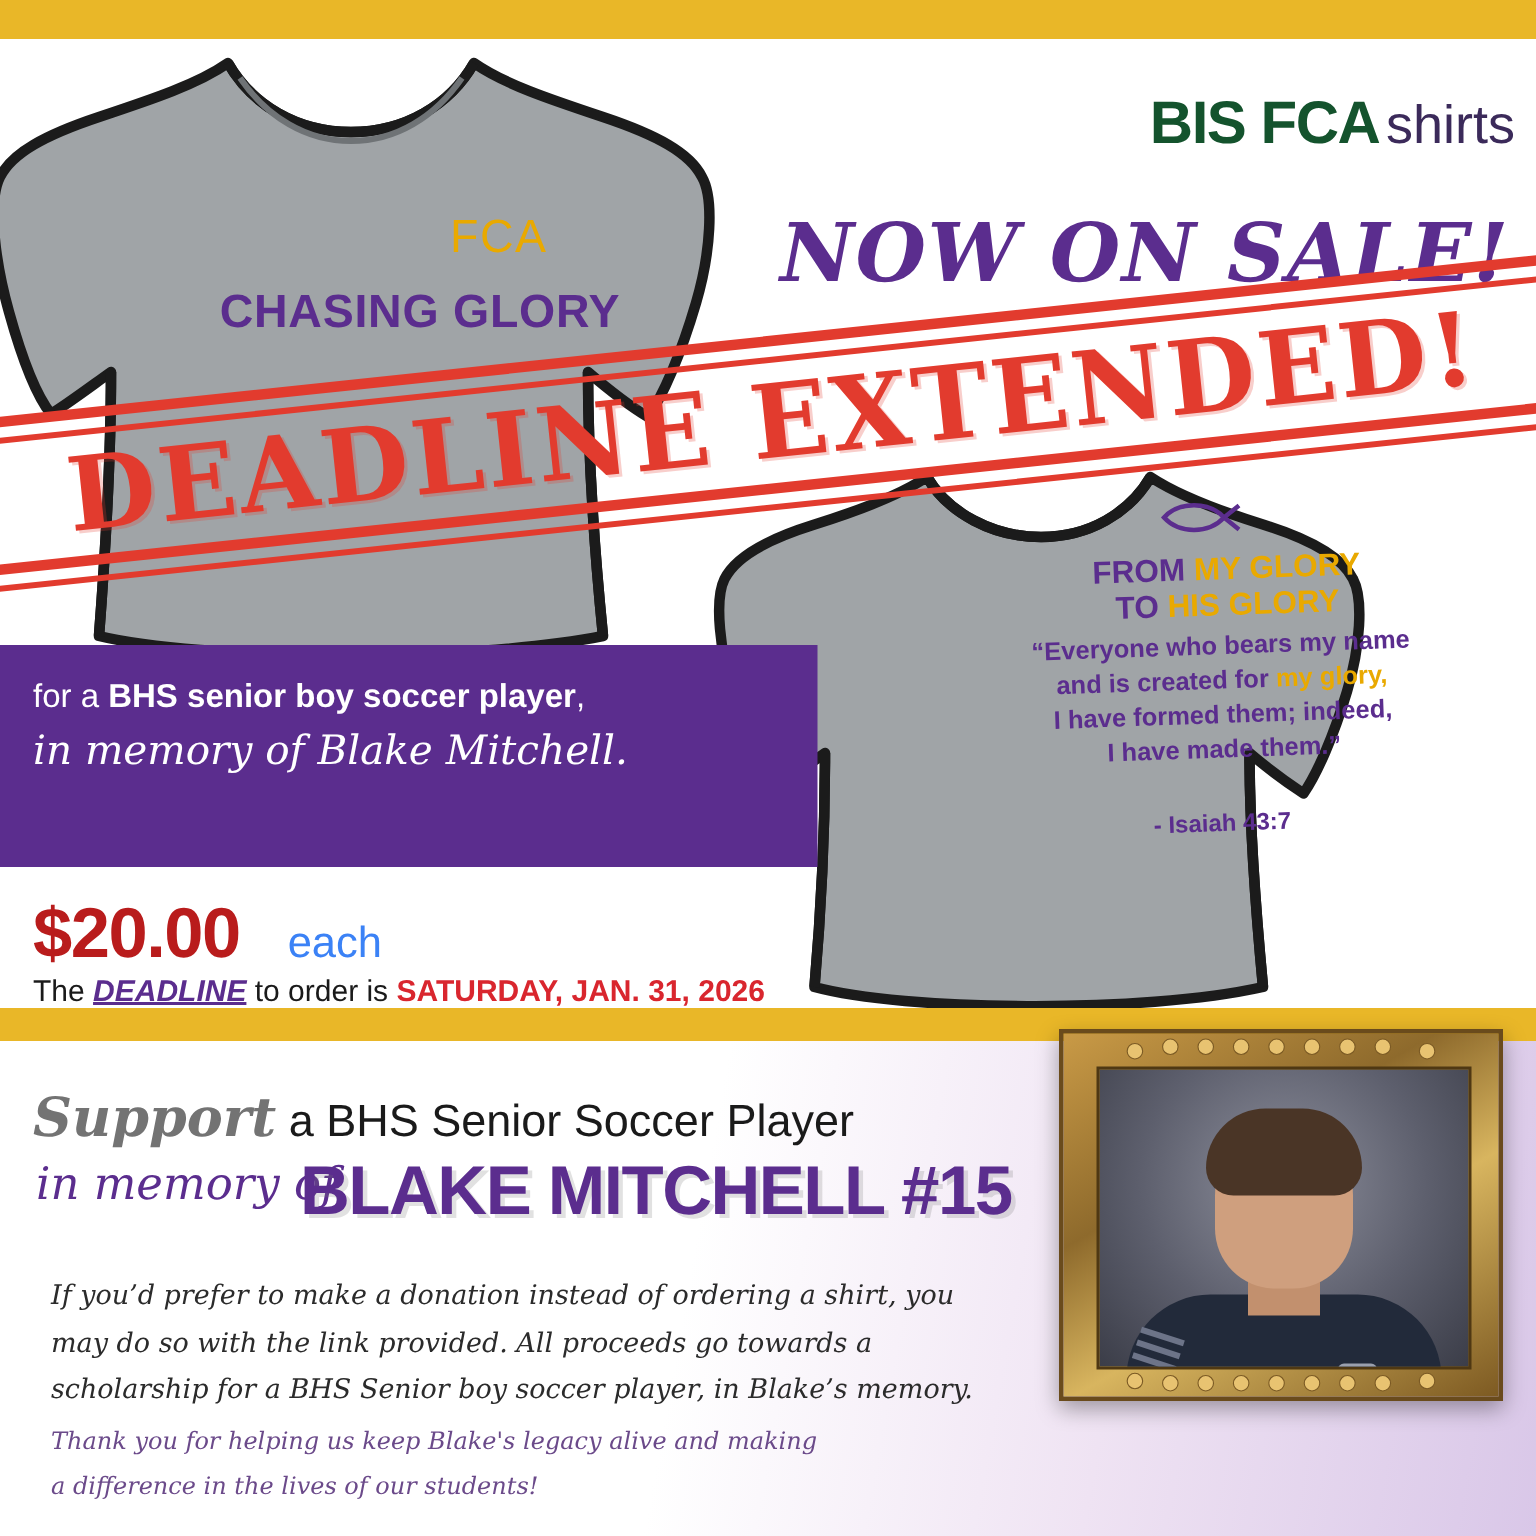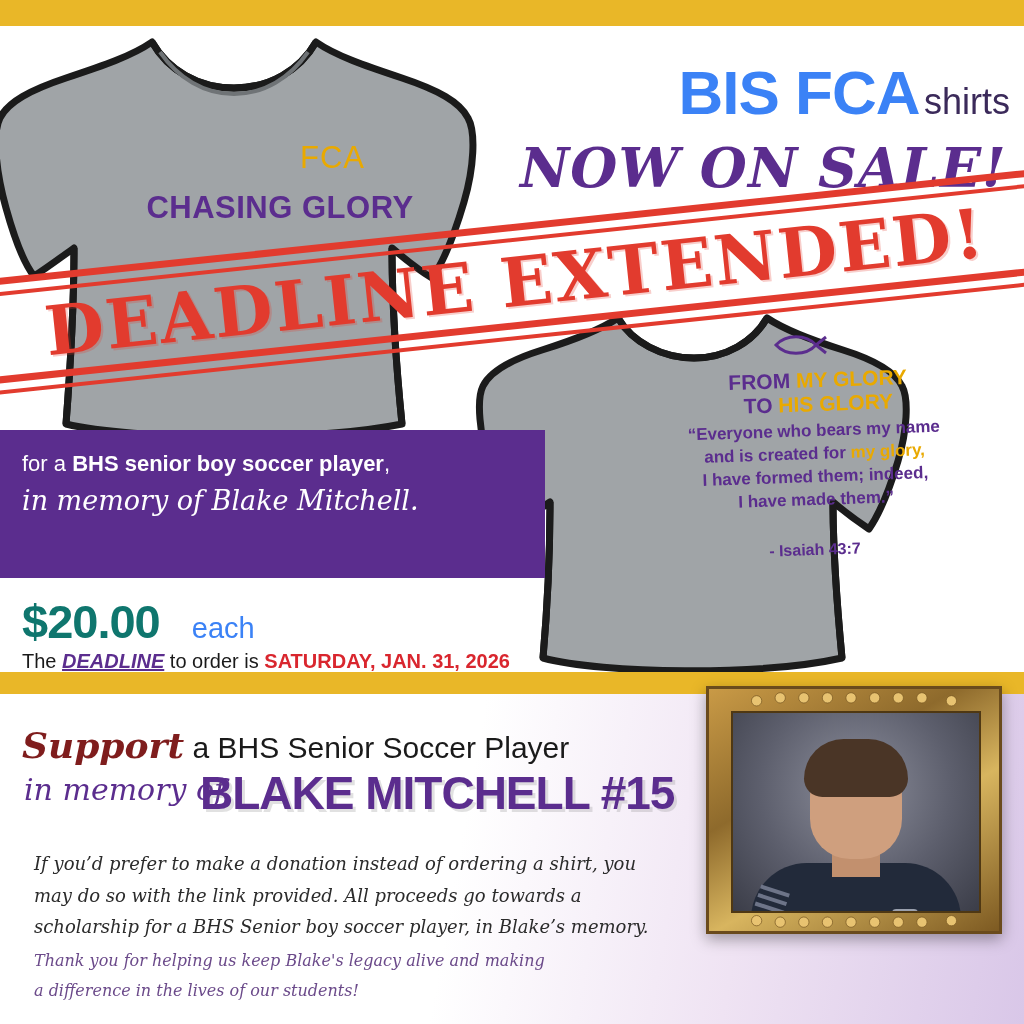--- a/index.html
+++ b/index.html
@@ -110,23 +110,23 @@
 
   
   .headline {
     position: absolute;
     left: 510px; top: 62px;
     width: 500px;
     text-align: right;
     line-height: 1;
   }
   .headline .big {
-    color: #3b82f6;
-    font-weight: 800;
-    font-size: 62px;
+    color: #14532d;
+    font-weight: 800;
+    font-size: 40px;
     letter-spacing: -1px;
   }
   .headline .small {
     color: #3b2a5a;
     font-weight: 400;
     font-size: 36px;
   }
   .headline-script {
     position: absolute;
     left: 520px; top: 136px;
@@ -202,21 +202,21 @@
     font-size: 27px;
     margin-top: 4px;
   }
 
   
   .price-row {
     position: absolute;
     left: 22px; top: 594px;
   }
   .price-row .amount {
-    color: #0f766e;
+    color: #b91c1c;
     font-weight: 800;
     font-size: 47px;
     letter-spacing: -1px;
   }
   .price-row .each {
     color: #3b82f6;
     font-size: 29px;
     margin-left: 32px;
   }
   .deadline-line {
@@ -244,21 +244,21 @@
     height: 330px;
     background: linear-gradient(100deg, #ffffff 0%, #ffffff 45%, #efe3f3 72%, #d9c7e8 100%);
   }
   .support-line {
     position: absolute;
     left: 22px; top: 724px;
     font-size: 30px;
     color: #1a1a1a;
   }
   .support-line .support {
-    color: #7f1d1d;
+    color: #737373;
     font-family: "DejaVu Serif", serif;
     font-style: italic;
     font-weight: 700;
     font-size: 36px;
     margin-top: 20px;
   }
   .memory-script {
     position: absolute;
     left: 24px; top: 772px;
     color: #5b2d8e;

